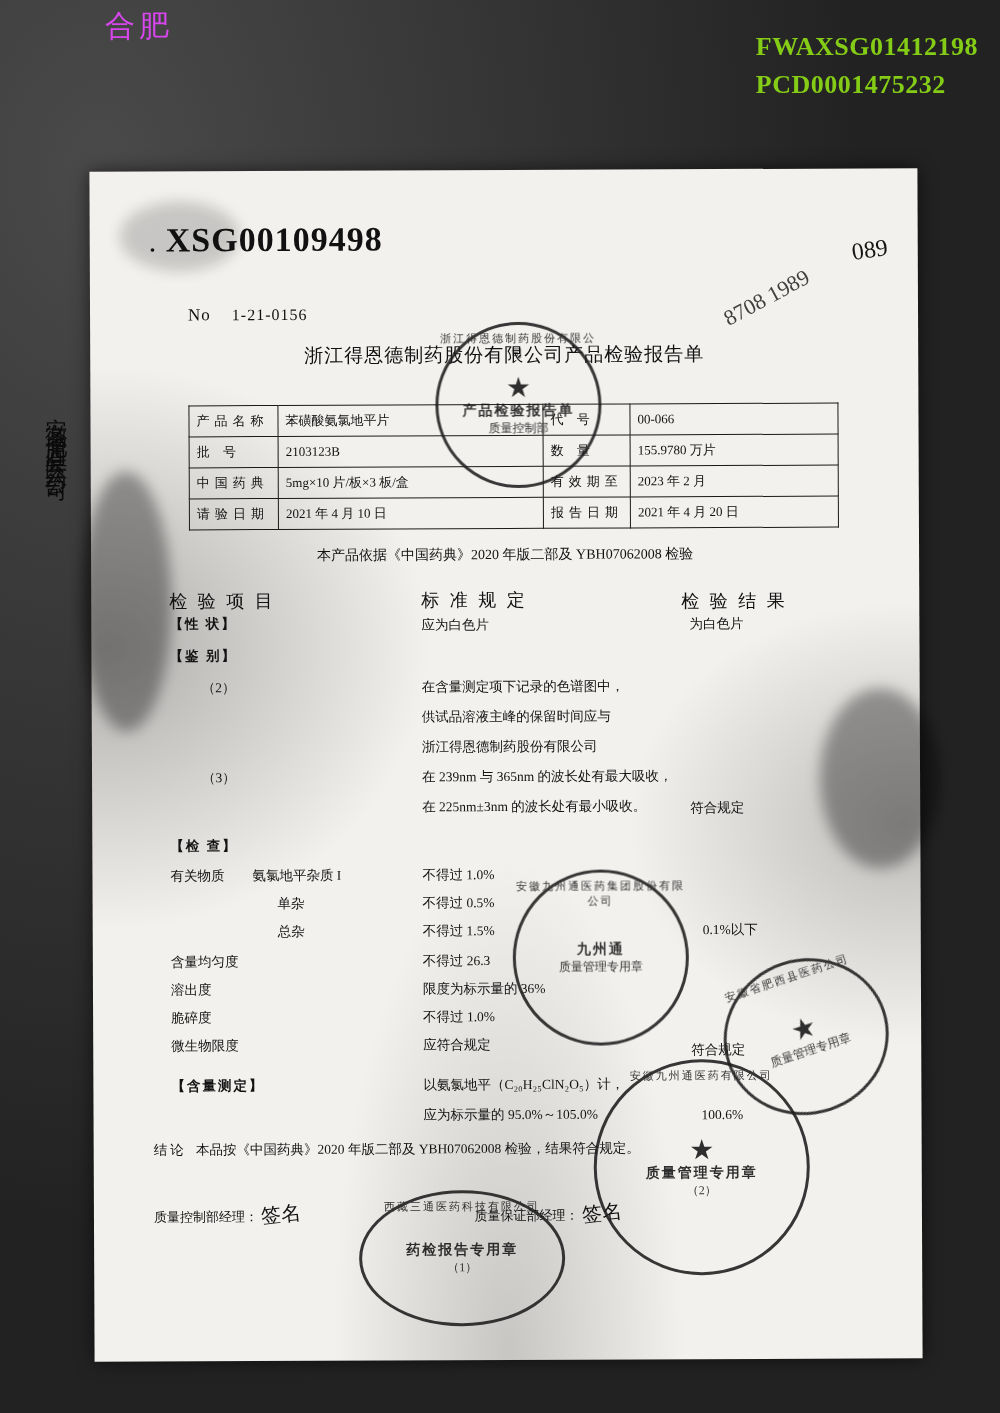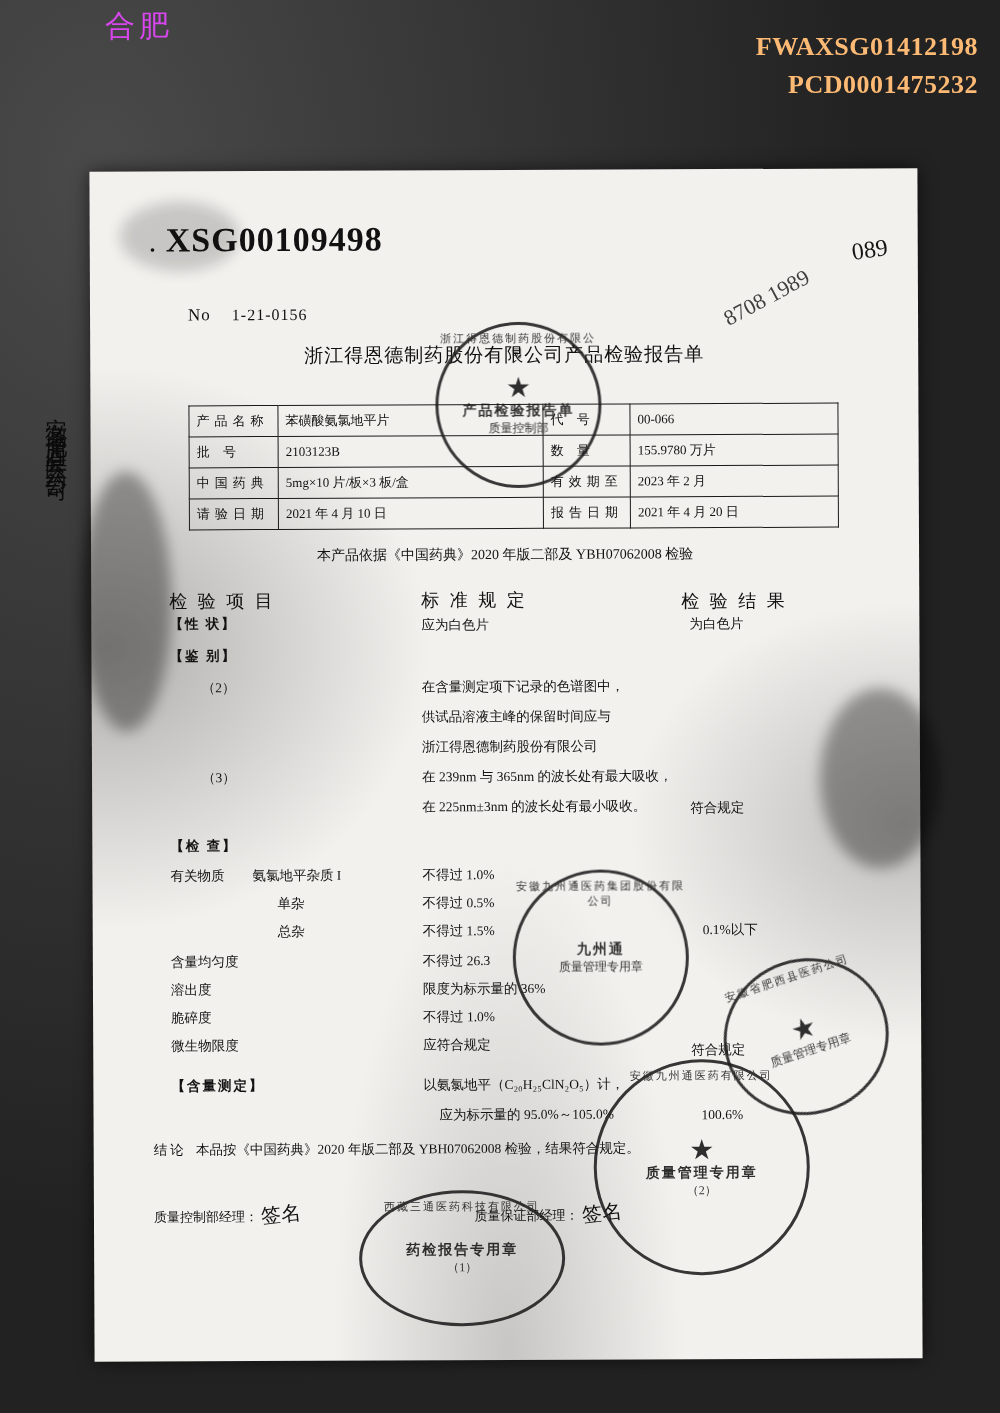--- a/index.html
+++ b/index.html
@@ -32,23 +32,23 @@
       radial-gradient(ellipse at 50% 100%, rgba(0,0,0,.18) 0%, rgba(0,0,0,0) 30%);
     pointer-events:none;
   }
   
   .hand-top{
     position:absolute;left:105px;top:6px;
     font-family:"Liberation Serif", serif;
     font-size:30px;color:#d946ef;letter-spacing:4px;
   }
   .code-block{
-    position:absolute;right:22px;top:28px;text-align:right;
-    font-family:"Liberation Serif", serif;
-    color:#fdba74;
+    position:absolute;right:22px;top:28px;text-align:left;
+    font-family:"Liberation Serif", serif;
+    color:#84cc16;
   }
   .code-block div{font-size:26px;letter-spacing:.5px;line-height:1.45;font-weight:600;}
   
   .side-vert{
     position:absolute;left:44px;top:400px;
     writing-mode:vertical-rl;text-orientation:upright;
     font-family:"Liberation Serif", serif;
     font-size:22px;color:#0b0b0b;letter-spacing:7px;
     line-height:1.1;
   }
@@ -249,21 +249,21 @@
   <div class="rowtxt" style="left:78px;top:838px;">脆碎度</div>
   <div class="rowtxt" style="left:330px;top:838px;">不得过 1.0%</div>
 
   <div class="rowtxt" style="left:78px;top:866px;">微生物限度</div>
   <div class="rowtxt" style="left:330px;top:866px;">应符合规定</div>
   <div class="rowtxt" style="left:598px;top:872px;">符合规定</div>
 
   <div class="rowtxt bold-b" style="left:78px;top:906px;">【含量测定】</div>
   <div class="rowtxt" style="left:330px;top:906px;">以氨氯地平（C₂₀H₂₅ClN₂O₅）计，</div>
 
-  <div class="rowtxt" style="left:330px;top:936px;margin-left:16px;">应为标示量的 95.0%～105.0%</div>
+  <div class="rowtxt" style="left:330px;top:936px;">应为标示量的 95.0%～105.0%</div>
   <div class="rowtxt" style="left:608px;top:938px;">100.6%</div>
 
   <div class="concl">
     <span class="k">结论</span>
     <span>本品按《中国药典》2020 年版二部及 YBH07062008 检验，结果符合规定。</span>
   </div>
 
   <div class="sig-row">
     <span>质量控制部经理：</span>
     <span class="sig-hand">签名</span>

